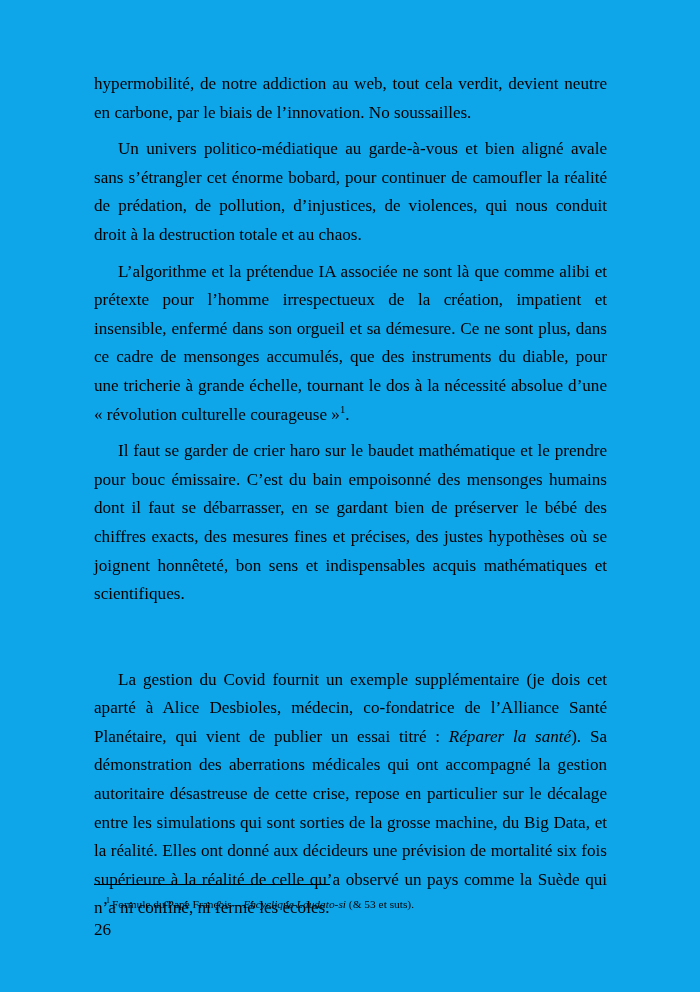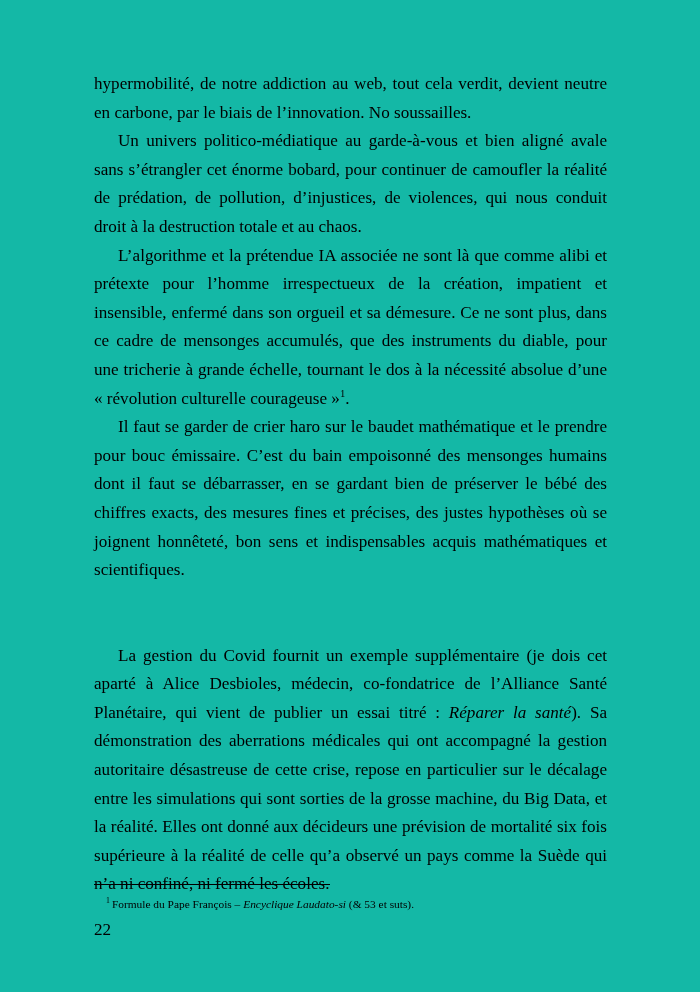--- a/index.html
+++ b/index.html
@@ -5,21 +5,21 @@
 <style>
   html, body {
     margin: 0;
     padding: 0;
     background: #ffffff;
   }
   .page {
     position: relative;
     width: 700px;
     height: 992px;
-    background: #14b8a6;
+    background: #0ea5e9;
     overflow: hidden;
     font-family: "Liberation Serif", "DejaVu Serif", serif;
     color: #000000;
     -webkit-font-smoothing: antialiased;
   }
   .text-block {
     position: absolute;
     left: 94px;
     top: 70px;
     width: 513px;
@@ -30,21 +30,21 @@
     line-height: 28.6px;
     text-align: justify;
     text-justify: inter-word;
     text-indent: 0;
     hyphens: none;
   }
   p.body-par.indent {
     text-indent: 24px;
   }
   p.body-par + p.body-par {
-    margin-top: 0;
+    margin-top: 8px;
   }
   .par-gap {
     height: 57px;
   }
   .ital {
   }
   sup.fnref {
     font-size: 0.62em;
     vertical-align: super;
     line-height: 0;
@@ -95,15 +95,15 @@
       <p class="body-par indent"><span>Il faut se garder de crier haro sur le baudet mathématique et le prendre pour bouc émissaire. C’est du bain empoisonné des mensonges humains dont il faut se débarrasser, en se gardant bien de préserver le bébé des chiffres exacts, des mesures fines et précises, des justes hypothèses où se joignent honnêteté, bon sens et indispensables acquis mathématiques et scientifiques.</span></p>
       <div class="par-gap"></div>
       <p class="body-par indent"><span>La gestion du Covid fournit un exemple supplémentaire (je dois cet aparté à Alice Desbioles, médecin, co-fondatrice de l’Alliance Santé Planétaire, qui vient de publier un essai titré : </span><em class="ital">Réparer la santé</em><span>). Sa démonstration des aberrations médicales qui ont accompagné la gestion autoritaire désastreuse de cette crise, repose en particulier sur le décalage entre les simulations qui sont sorties de la grosse machine, du Big Data, et la réalité. Elles ont donné aux décideurs une prévision de mortalité six fois supérieure à la réalité de celle qu’a observé un pays comme la Suède qui n’a ni confiné, ni fermé les écoles.</span></p>
     </div>
 
   <div class="footnote-area">
     <hr class="footnote-rule">
     <p class="footnote-text"><sup class="fnmark">1</sup><span>Formule du Pape François – </span><em class="ital">Encyclique Laudato-si</em><span> (&amp; 53 et suts).</span></p>
   </div>
 
-  <div class="page-number">22</div>
+  <div class="page-number">26</div>
 
 </div>
 
 </body></html>

